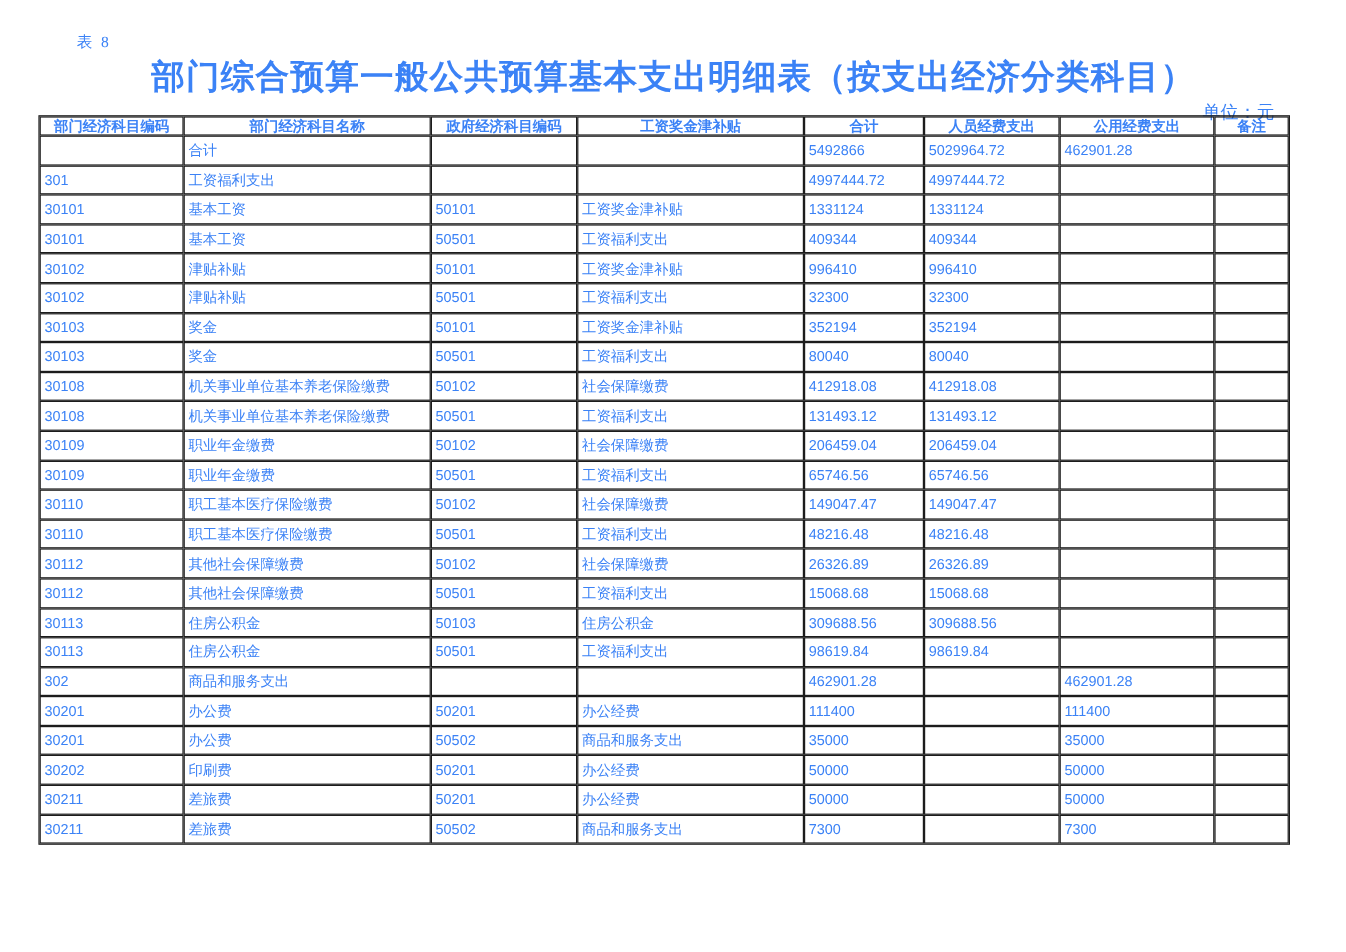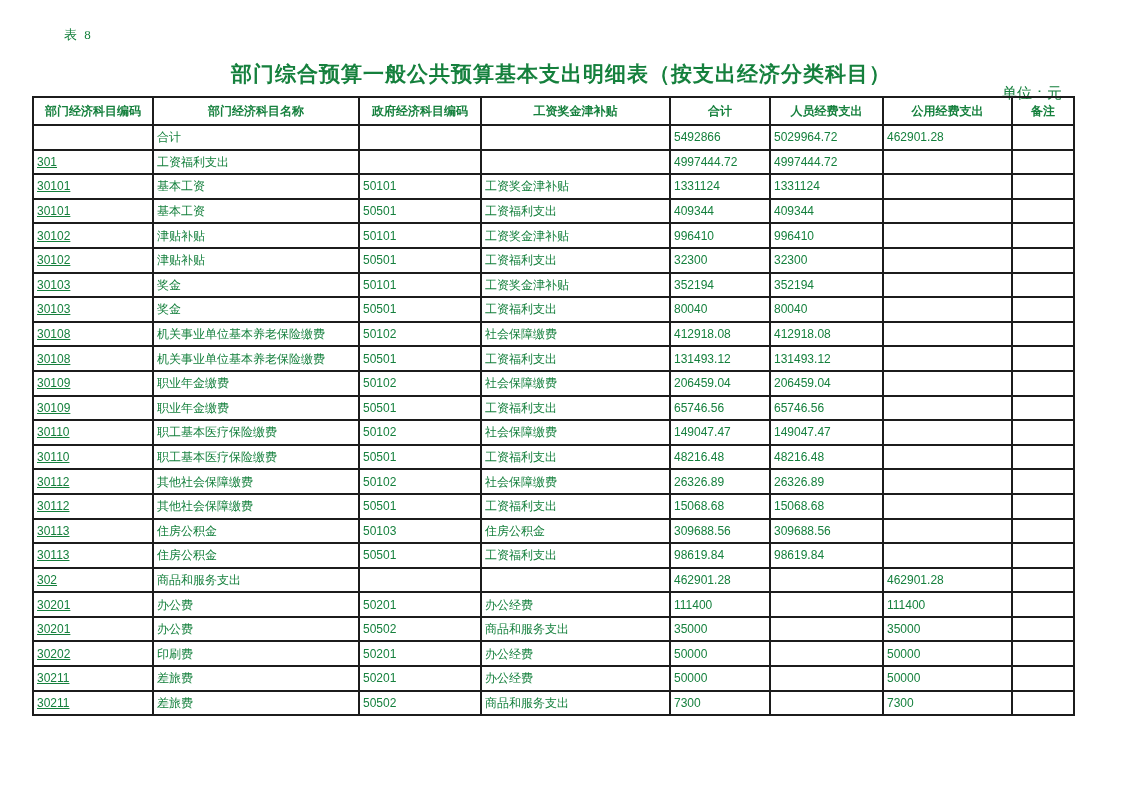--- a/index.html
+++ b/index.html
@@ -3,41 +3,40 @@
 <meta charset="utf-8">
 <style>
   * { margin: 0; padding: 0; box-sizing: border-box; }
   html, body { background: #ffffff; }
   .page {
     position: relative;
     width: 1122px;
     height: 793px;
     background: #ffffff;
     font-family: "Liberation Serif", "DejaVu Serif", serif;
-    color: #15803d;
+    color: #3b82f6;
     overflow: hidden;
   }
   .sheet-label {
     position: absolute;
     left: 64px;
     top: 26px;
     font-size: 13px;
     letter-spacing: 2px;
   }
   .doc-title {
     position: absolute;
     left: 0;
     right: 0;
     top: 45px;
     text-align: center;
     font-family: "Liberation Sans", "DejaVu Sans", sans-serif;
     font-weight: bold;
-    font-size: 21px;
+    font-size: 28px;
     letter-spacing: 1px;
-    margin-top: 15px;
   }
   .unit-label {
     position: absolute;
     right: 60px;
     top: 84px;
     font-size: 15px;
   }
   table.budget {
     position: absolute;
     left: 32px;
@@ -48,21 +47,21 @@
     border-spacing: 0;
     border: 1px solid #1c1c1c;
   }
   table.budget th, table.budget td {
     border: 1px solid #1c1c1c;
     overflow: hidden;
     white-space: nowrap;
     vertical-align: middle;
   }
   table.budget th {
-    height: 28px;
+    height: 16px;
     font-size: 12px;
     font-weight: bold;
     padding: 0 2px;
     line-height: 14px;
   }
   table.budget td {
     height: 24.6px;
     font-size: 12px;
     text-align: left;
     padding: 0 3px;
@@ -70,21 +69,21 @@
   }
   
   td.c0, td.c2, td.c4, td.c5, td.c6 {
     font-family: "Liberation Sans", "DejaVu Sans", sans-serif;
     font-size: 12px;
   }
   
   td.c1, td.c3 {
     font-family: "Liberation Serif", "DejaVu Serif", serif;
   }
-  td.c0 { padding-left: 2px; text-decoration: underline; }
+  td.c0 { padding-left: 2px; }
   td.c0.indent { }
 </style>
 </head>
 <body>
 
 <div class="page">
 
   <div class="sheet-label">表 8</div>
 
   <div class="doc-title">部门综合预算一般公共预算基本支出明细表（按支出经济分类科目）</div>

